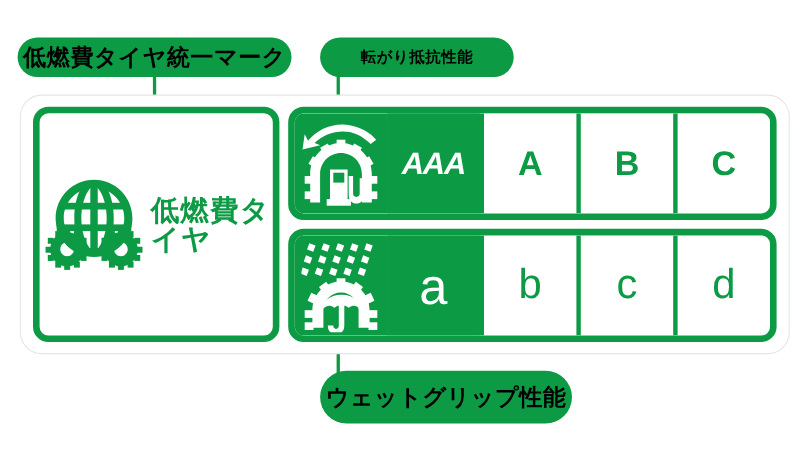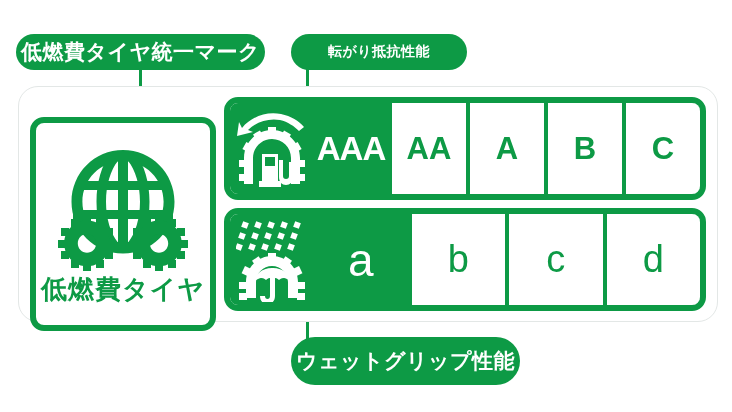--- a/index.html
+++ b/index.html
@@ -12,21 +12,21 @@
     background: #ffffff;
     font-family: "Liberation Sans", sans-serif;
     overflow: hidden;
     position: relative;
   }
 
   
   .pill {
     position: absolute;
     background: #0d9a45;
-    color: #ffffff;
+    color: #000000;
     border-radius: 999px;
     font-weight: bold;
     letter-spacing: 0.5px;
     display: flex;
     align-items: center;
     justify-content: center;
     white-space: nowrap;
     box-sizing: border-box;
     font-family: Liberation Serif, serif;
   }
@@ -82,32 +82,31 @@
     top: 97px;
     width: 676px;
     height: 214px;
     display: flex;
     gap: 8px;
     box-sizing: border-box;
   }
 
   
   #mark-panel {
-    width: 186px;
+    width: 224px;
     height: 214px;
     border: 6px solid #0d9a45;
     border-radius: 14px;
     box-sizing: border-box;
     background: #ffffff;
     display: flex;
-    flex-direction: column;
+    flex-direction: row;
     align-items: center;
     justify-content: center;
     gap: 2px;
-    margin-top: 20px;
   }
   #mark-logo { width: 146px; height: 128px; display:block; }
   #mark-caption {
     color: #0d9a45;
     font-size: 26px;
     font-weight: bold;
     letter-spacing: 1px;
     line-height: 1;
   }
 
@@ -152,21 +151,21 @@
     box-sizing: border-box;
     font-weight: bold;
     color: #0d9a45;
   }
   .cell.active {
     background: #0d9a45;
     color: #ffffff;
   }
   .cell.first { margin-left: 0; }
   .row-rolling .cell { font-size: 31px; }
-  .row-rolling .cell.active { font-size: 33px; letter-spacing: -1px; }
+  .row-rolling .cell.active { font-size: 28px; letter-spacing: -1px; font-style: italic; }
   .row-wet .cell { font-size: 38px; font-weight: normal; }
   .row-wet .cell.active { font-size: 46px; }
 </style>
 </head>
 <body>
 
 <div class="pill" id="pill-mark">
   <span>低燃費タイヤ統一マーク</span>
 </div>
 <div class="pill" id="pill-rolling">
@@ -264,23 +263,20 @@
             <rect x="23" y="73" width="22" height="6"></rect>
             <path d="M43 52h4v16c0 2 1 3 3 3s3-1 3-3V54h4v15c0 5-3 8-7 8s-7-3-7-8V52z"></path>
           </g>
         </svg>
       </div>
       <div class="cells">
         <div class="cell active first">
           <span>AAA</span>
         </div>
         <div class="cell">
-          <span>AA</span>
-        </div>
-        <div class="cell">
           <span>A</span>
         </div>
         <div class="cell">
           <span>B</span>
         </div>
         <div class="cell">
           <span>C</span>
         </div>
       </div>
     </div>

